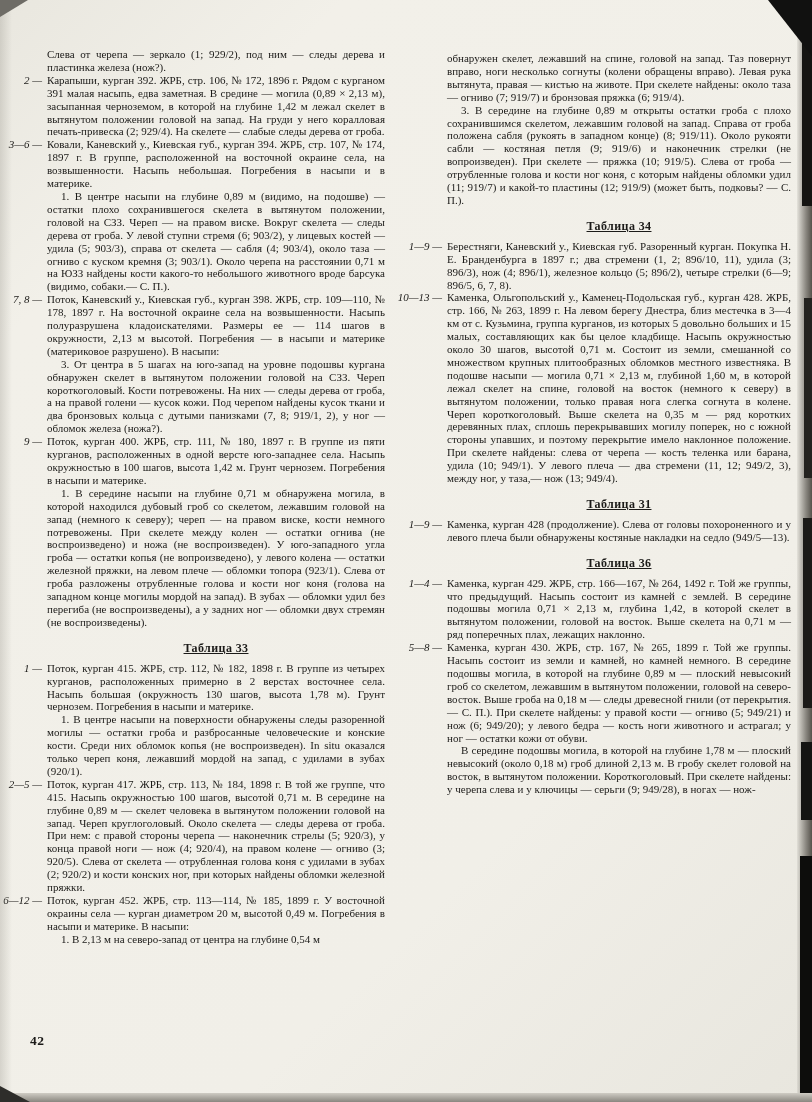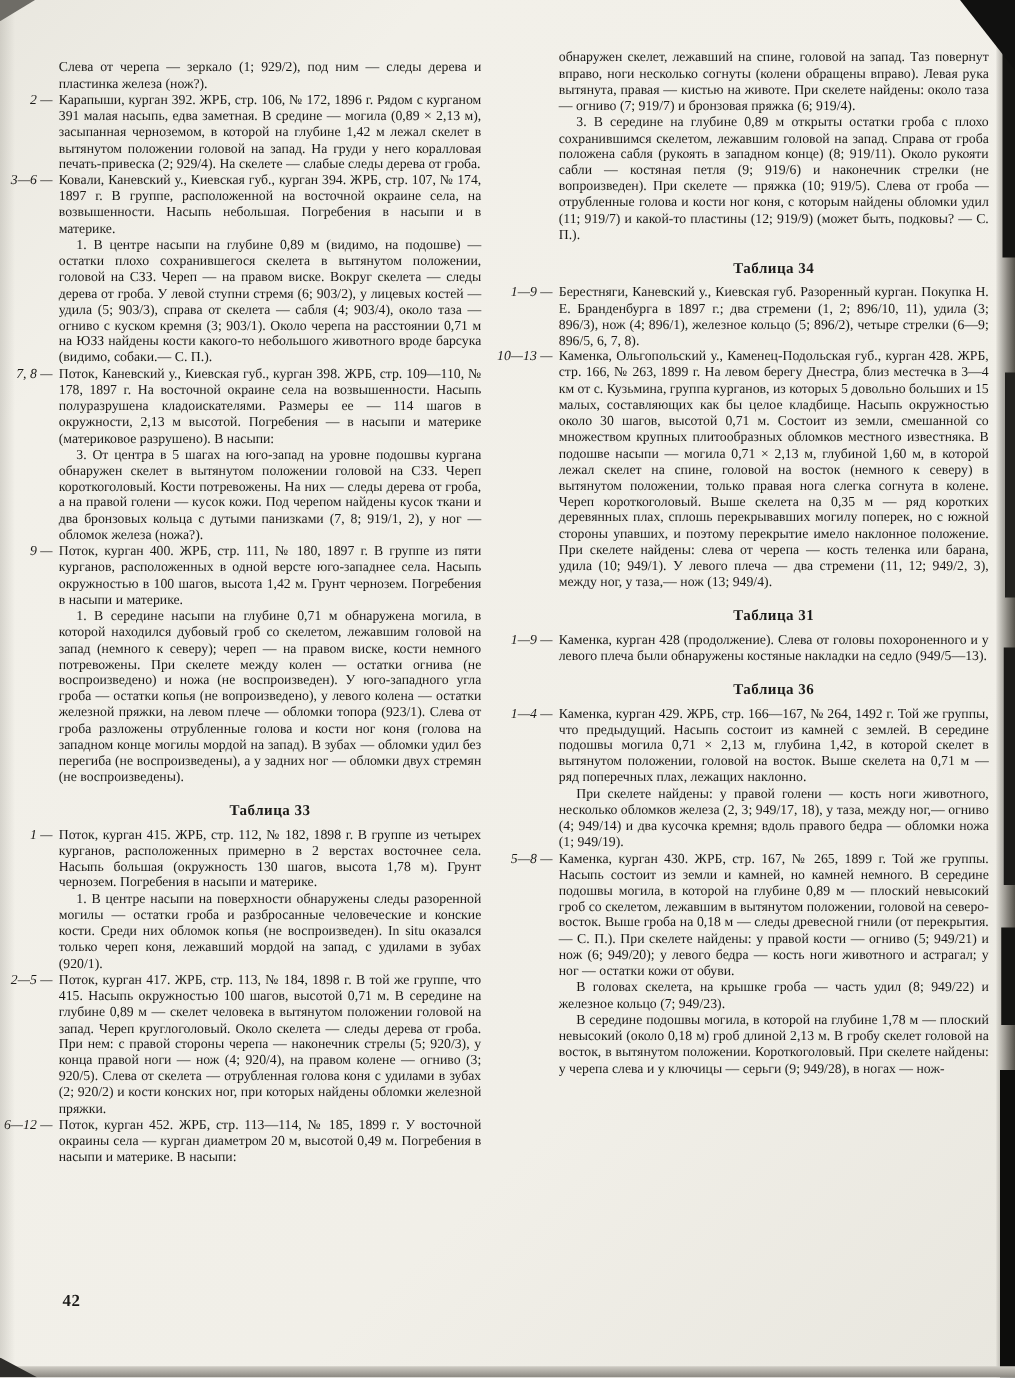--- a/index.html
+++ b/index.html
@@ -6,34 +6,34 @@
   body{
     width:812px;height:1102px;position:relative;overflow:hidden;
     background:linear-gradient(135deg,#e9e7df 0%,#f2f0e9 18%,#f1efe8 70%,#e8e6de 100%);
     font-family:"Liberation Serif","DejaVu Serif",serif;
     color:#1b1a18;
     -webkit-font-smoothing:antialiased;
   }
   .page{position:absolute;inset:0;}
   .col{position:absolute;font-size:11px;line-height:12.9px;text-align:justify;}
   .col-left{left:47px;top:48px;width:338px;}
-  .col-right{left:447px;top:40px;width:344px;}
+  .col-right{left:447px;top:52px;width:344px;}
   p{margin:0;}
   .entry .lead{position:relative;}
   .entry-num{
     position:absolute;right:100%;top:0;margin-right:5px;
     font-style:italic;white-space:nowrap;
   }
   .sub{text-indent:14px;}
   .tbl-heading{
     text-align:center;font-weight:bold;font-size:12px;
-    margin:13px 0 7px 0;letter-spacing:.4px;text-indent:0;
+    margin:13px 0 7px 0;letter-spacing:.4px;text-indent:0;text-decoration:underline;
   }
   .page-number{
-    position:absolute;left:50px;top:1033px;
+    position:absolute;left:30px;top:1033px;
     font-size:13.5px;font-weight:bold;letter-spacing:.5px;
   }
   
   .edge-right{
     position:absolute;top:0;right:0;width:15px;height:1102px;
     background:linear-gradient(to right,rgba(160,157,148,.15),#8a8780 60%,#55524b);
   }
   .blob{position:absolute;right:0;background:#141412;}
   .blob1{top:26px;width:10px;height:180px;}
   .blob2{top:298px;width:8px;height:180px;background:#23221f;}
@@ -88,20 +88,21 @@
       <div class="tbl-heading">Таблица 33</div>
       <div class="entry">
         <p class="lead"><span class="entry-num">1 —</span><span>Поток, курган 415. ЖРБ, стр. 112, № 182, 1898 г. В группе из четырех курганов, расположенных примерно в 2 верстах восточнее села. Насыпь большая (окружность 130 шагов, высота 1,78 м). Грунт чернозем. Погребения в насыпи и материке.</span></p>
         <p class="sub">1. В центре насыпи на поверхности обнаружены следы разоренной могилы — остатки гроба и разбросанные человеческие и конские кости. Среди них обломок копья (не воспроизведен). In situ оказался только череп коня, лежавший мордой на запад, с удилами в зубах (920/1).</p>
       </div>
       <div class="entry">
         <p class="lead"><span class="entry-num">2—5 —</span><span>Поток, курган 417. ЖРБ, стр. 113, № 184, 1898 г. В той же группе, что 415. Насыпь окружностью 100 шагов, высотой 0,71 м. В середине на глубине 0,89 м — скелет человека в вытянутом положении головой на запад. Череп круглоголовый. Около скелета — следы дерева от гроба. При нем: с правой стороны черепа — наконечник стрелы (5; 920/3), у конца правой ноги — нож (4; 920/4), на правом колене — огниво (3; 920/5). Слева от скелета — отрубленная голова коня с удилами в зубах (2; 920/2) и кости конских ног, при которых найдены обломки железной пряжки.</span></p>
       </div>
       <div class="entry">
         <p class="lead"><span class="entry-num">6—12 —</span><span>Поток, курган 452. ЖРБ, стр. 113—114, № 185, 1899 г. У восточной окраины села — курган диаметром 20 м, высотой 0,49 м. Погребения в насыпи и материке. В насыпи:</span></p>
+        <p class="sub">1. В 2,13 м на северо-запад от центра на глубине 0,54 м</p>
       </div>
     </div>
   <div class="col col-right">
       <div class="entry">
         <p class="lead">обнаружен скелет, лежавший на спине, головой на запад. Таз повернут вправо, ноги несколько согнуты (колени обращены вправо). Левая рука вытянута, правая — кистью на животе. При скелете найдены: около таза — огниво (7; 919/7) и бронзовая пряжка (6; 919/4).</p>
         <p class="sub">3. В середине на глубине 0,89 м открыты остатки гроба с плохо сохранившимся скелетом, лежавшим головой на запад. Справа от гроба положена сабля (рукоять в западном конце) (8; 919/11). Около рукояти сабли — костяная петля (9; 919/6) и наконечник стрелки (не вопроизведен). При скелете — пряжка (10; 919/5). Слева от гроба — отрубленные голова и кости ног коня, с которым найдены обломки удил (11; 919/7) и какой-то пластины (12; 919/9) (может быть, подковы? — С. П.).</p>
       </div>
       <div class="tbl-heading">Таблица 34</div>
       <div class="entry">
         <p class="lead"><span class="entry-num">1—9 —</span><span>Берестняги, Каневский у., Киевская губ. Разоренный курган. Покупка Н. Е. Бранденбурга в 1897 г.; два стремени (1, 2; 896/10, 11), удила (3; 896/3), нож (4; 896/1), железное кольцо (5; 896/2), четыре стрелки (6—9; 896/5, 6, 7, 8).</span></p>
@@ -109,25 +110,23 @@
       <div class="entry">
         <p class="lead"><span class="entry-num">10—13 —</span><span>Каменка, Ольгопольский у., Каменец-Подольская губ., курган 428. ЖРБ, стр. 166, № 263, 1899 г. На левом берегу Днестра, близ местечка в 3—4 км от с. Кузьмина, группа курганов, из которых 5 довольно больших и 15 малых, составляющих как бы целое кладбище. Насыпь окружностью около 30 шагов, высотой 0,71 м. Состоит из земли, смешанной со множеством крупных плитообразных обломков местного известняка. В подошве насыпи — могила 0,71 × 2,13 м, глубиной 1,60 м, в которой лежал скелет на спине, головой на восток (немного к северу) в вытянутом положении, только правая нога слегка согнута в колене. Череп короткоголовый. Выше скелета на 0,35 м — ряд коротких деревянных плах, сплошь перекрывавших могилу поперек, но с южной стороны упавших, и поэтому перекрытие имело наклонное положение. При скелете найдены: слева от черепа — кость теленка или барана, удила (10; 949/1). У левого плеча — два стремени (11, 12; 949/2, 3), между ног, у таза,— нож (13; 949/4).</span></p>
       </div>
       <div class="tbl-heading">Таблица 31</div>
       <div class="entry">
         <p class="lead"><span class="entry-num">1—9 —</span><span>Каменка, курган 428 (продолжение). Слева от головы похороненного и у левого плеча были обнаружены костяные накладки на седло (949/5—13).</span></p>
       </div>
       <div class="tbl-heading">Таблица 36</div>
       <div class="entry">
         <p class="lead"><span class="entry-num">1—4 —</span><span>Каменка, курган 429. ЖРБ, стр. 166—167, № 264, 1492 г. Той же группы, что предыдущий. Насыпь состоит из камней с землей. В середине подошвы могила 0,71 × 2,13 м, глубина 1,42, в которой скелет в вытянутом положении, головой на восток. Выше скелета на 0,71 м — ряд поперечных плах, лежащих наклонно.</span></p>
-        <p class="sub">При скелете найдены: у правой голени — кость ноги животного, несколько обломков железа (2, 3; 949/17, 18), у таза, между ног,— огниво (4; 949/14) и два кусочка кремня; вдоль правого бедра — обломки ножа (1; 949/19).</p>
       </div>
       <div class="entry">
         <p class="lead"><span class="entry-num">5—8 —</span><span>Каменка, курган 430. ЖРБ, стр. 167, № 265, 1899 г. Той же группы. Насыпь состоит из земли и камней, но камней немного. В середине подошвы могила, в которой на глубине 0,89 м — плоский невысокий гроб со скелетом, лежавшим в вытянутом положении, головой на северо-восток. Выше гроба на 0,18 м — следы древесной гнили (от перекрытия.— С. П.). При скелете найдены: у правой кости — огниво (5; 949/21) и нож (6; 949/20); у левого бедра — кость ноги животного и астрагал; у ног — остатки кожи от обуви.</span></p>
-        <p class="sub">В головах скелета, на крышке гроба — часть удил (8; 949/22) и железное кольцо (7; 949/23).</p>
       </div>
       <div class="entry">
         <p class="sub">В середине подошвы могила, в которой на глубине 1,78 м — плоский невысокий (около 0,18 м) гроб длиной 2,13 м. В гробу скелет головой на восток, в вытянутом положении. Короткоголовый. При скелете найдены: у черепа слева и у ключицы — серьги (9; 949/28), в ногах — нож-</p>
       </div>
     </div>
 
   <div class="page-number">42</div>
 
   <div class="edge-left"></div>
   <div class="edge-right"></div>

